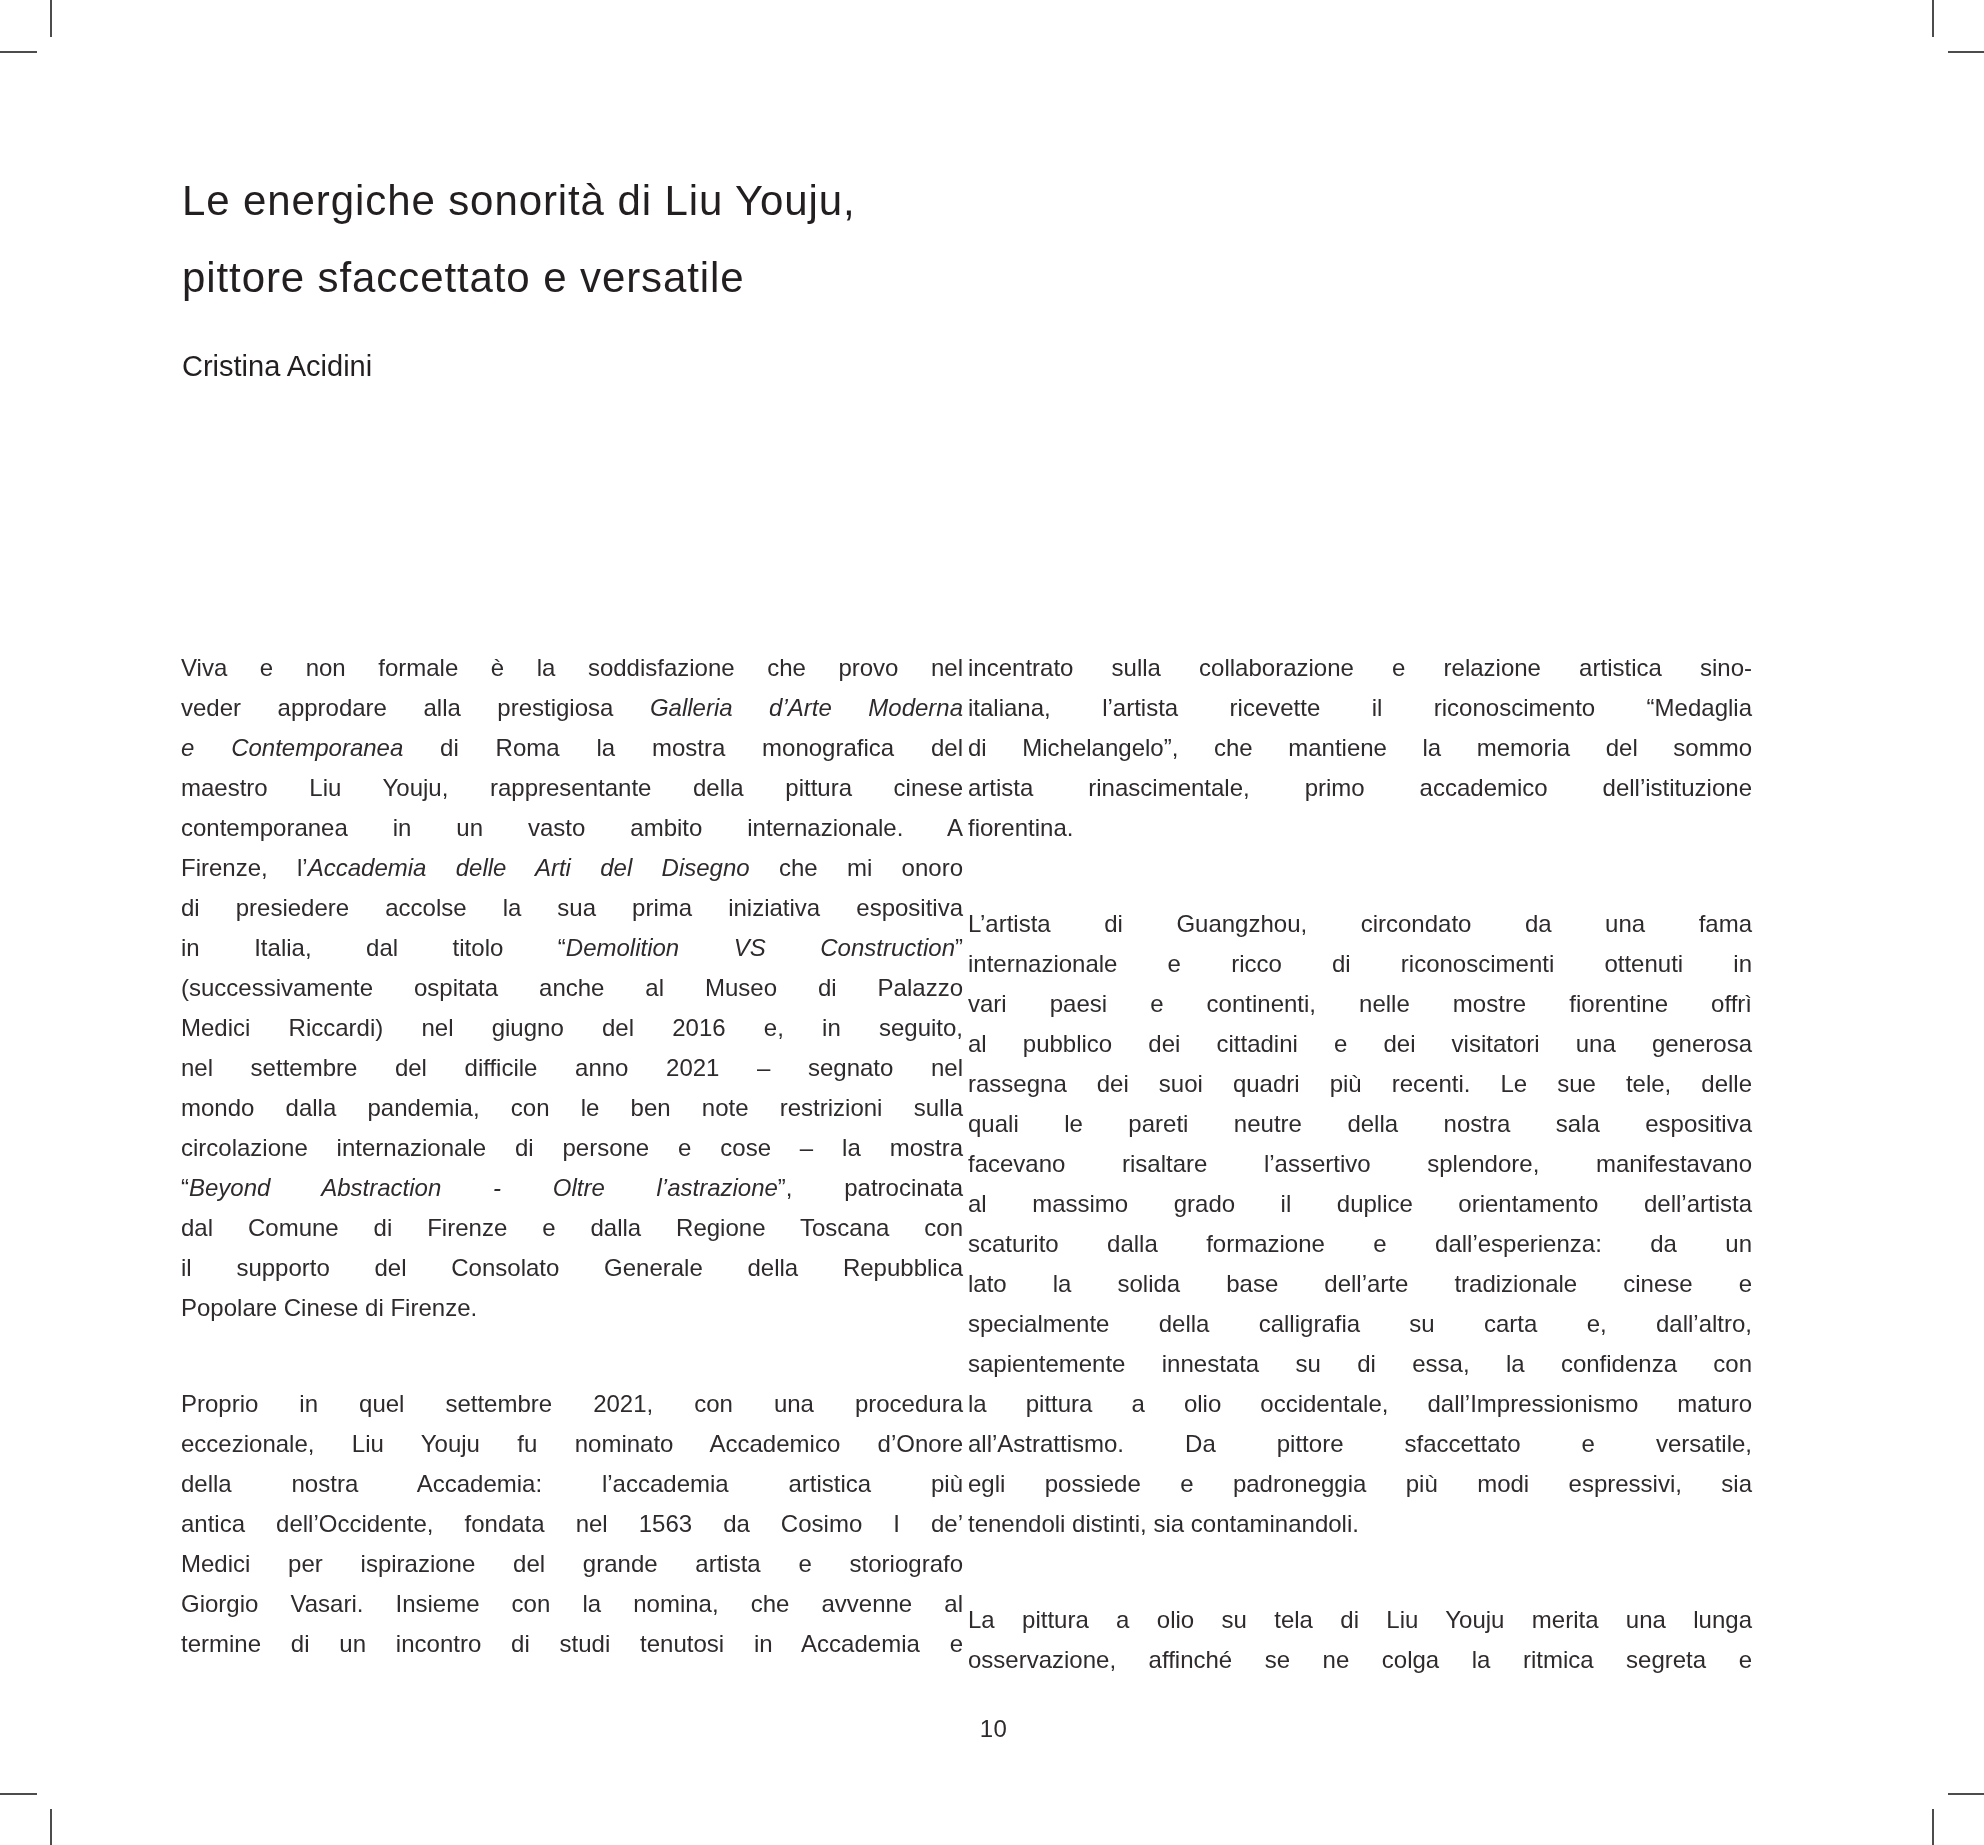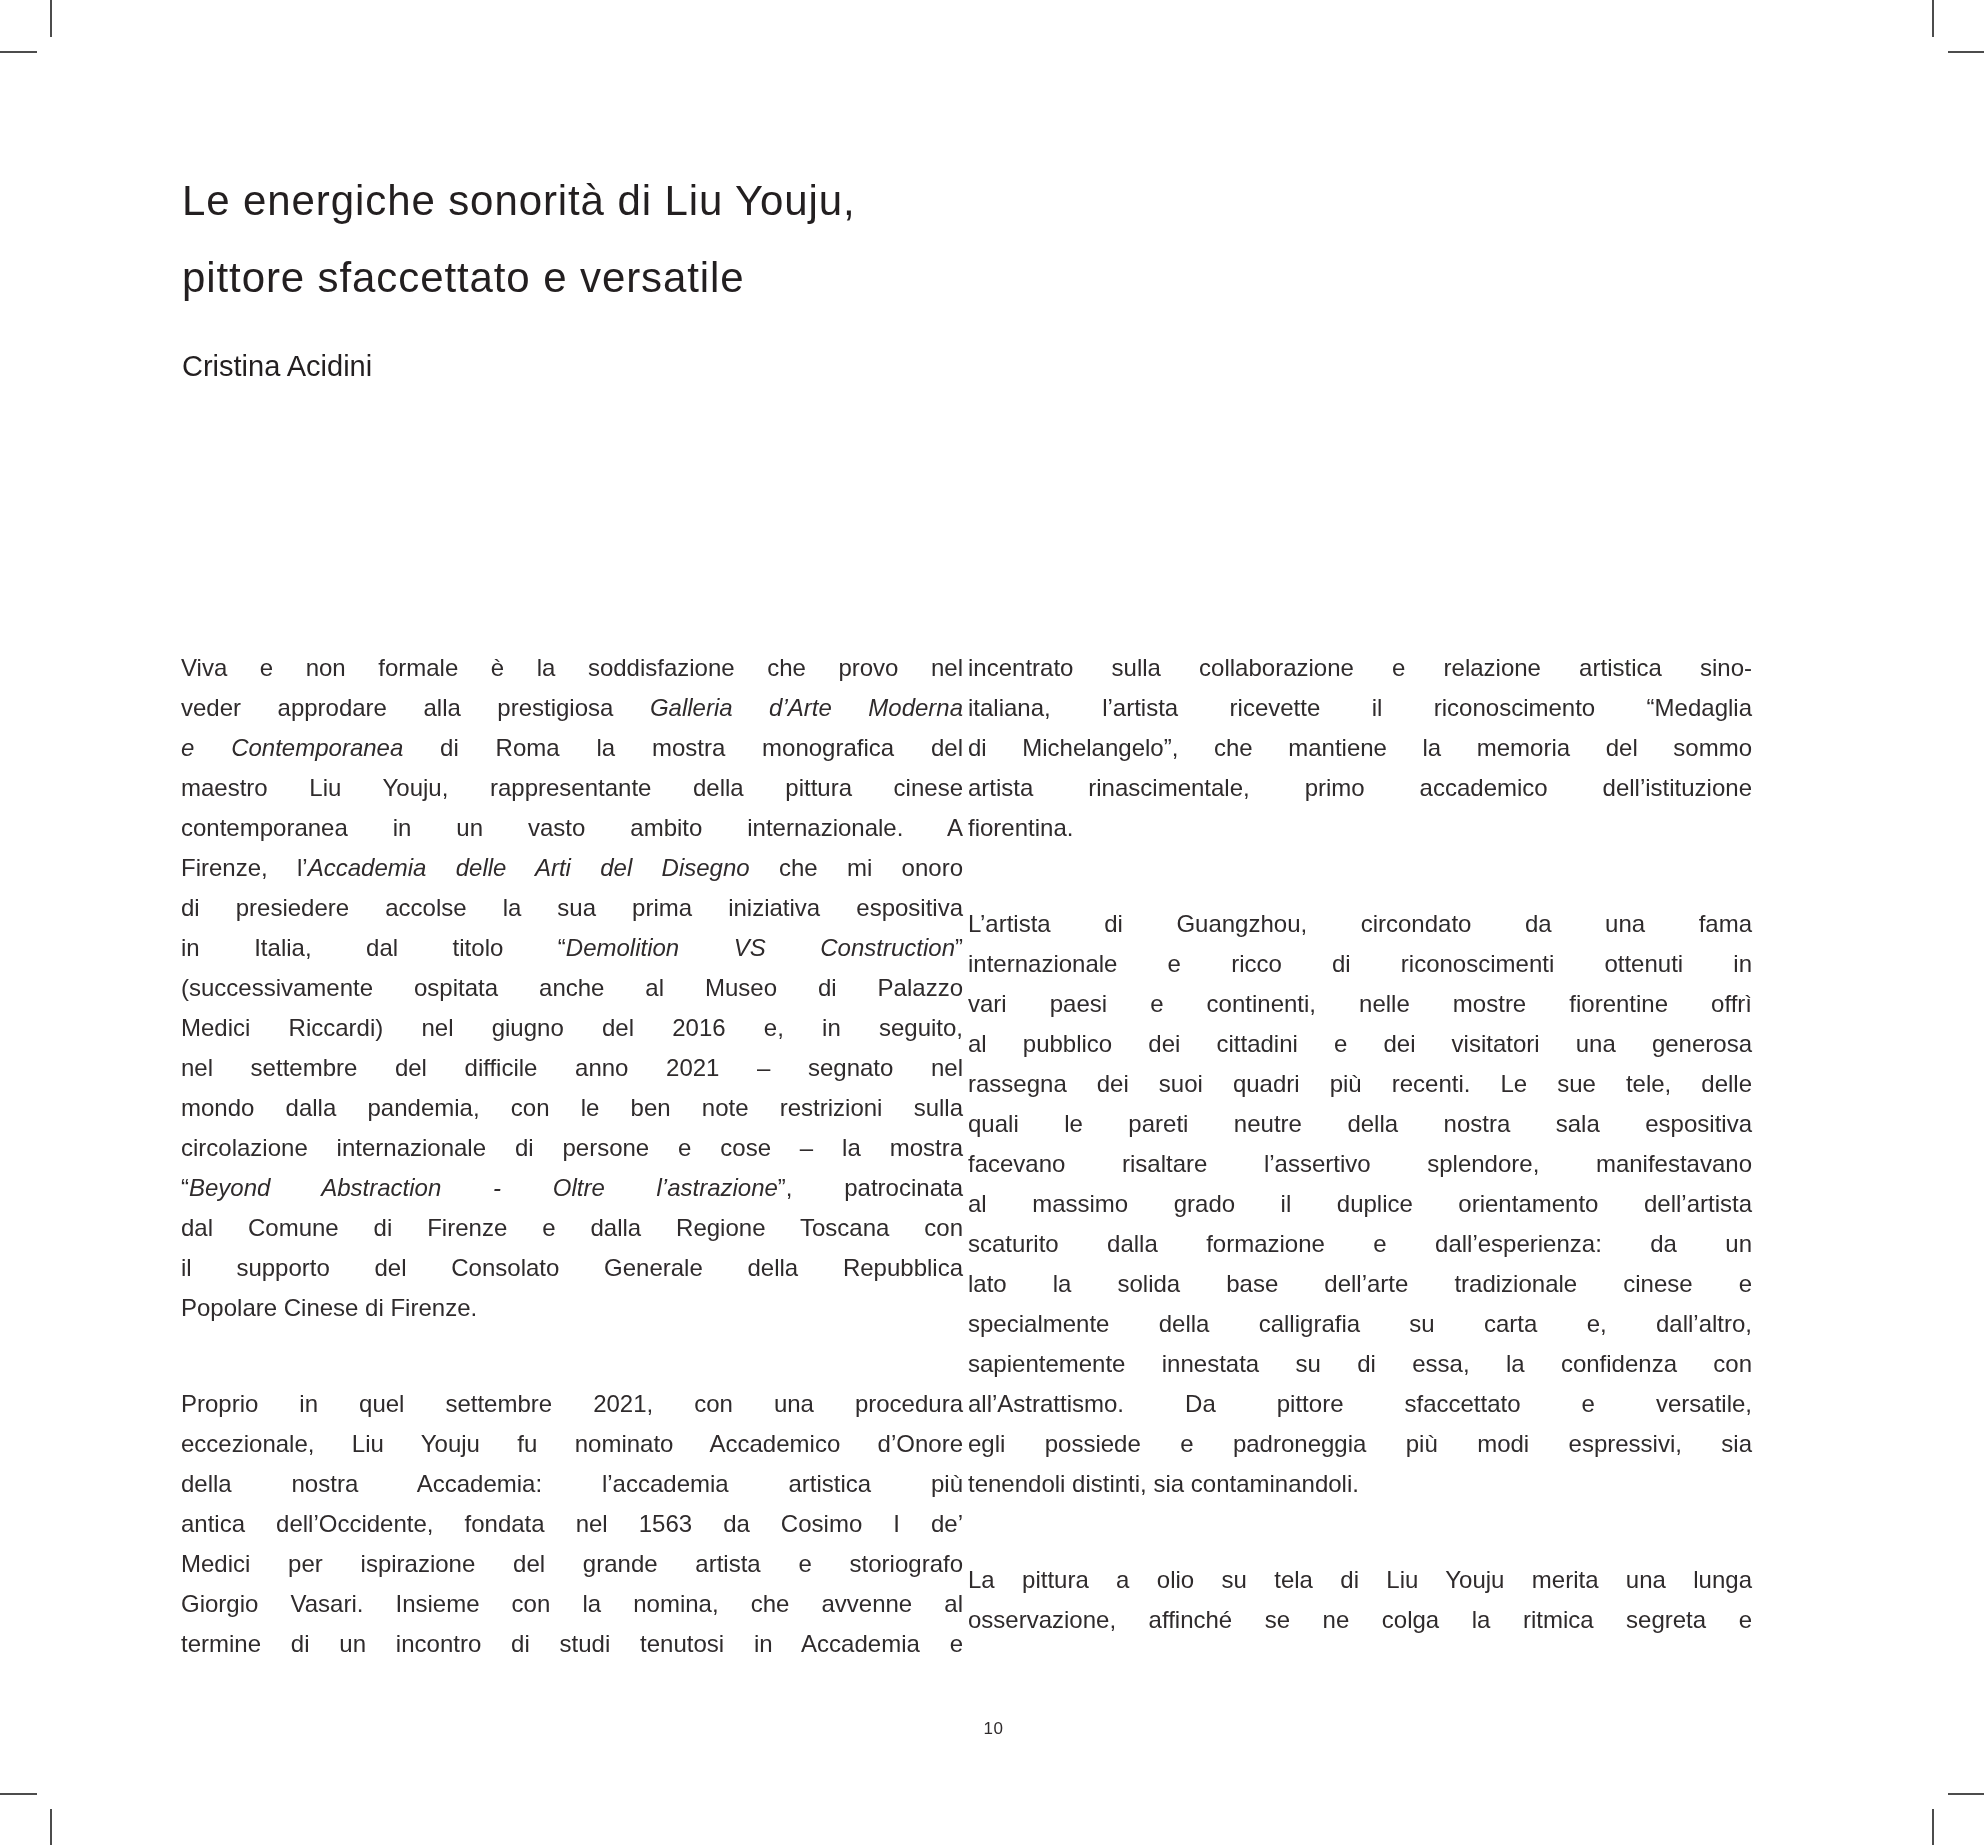--- a/index.html
+++ b/index.html
@@ -59,21 +59,21 @@
   .line { text-align: justify; text-align-last: justify; }
   .line.last { text-align-last: left; }
   .line em { font-style: italic; margin-top: 19px; }
 
   .pagenum {
     position: absolute;
     left: 182px;
     top: 1718px;
     width: 1623px;
     text-align: center;
-    font-size: 17px;
+    font-size: 24px;
     line-height: 22px;
     letter-spacing: 0.5px;
     color: var(--text-color, #2f2b2c);
   }
 </style>
 </head>
 <body style="--title-color: #231f20; --text-color: #2f2b2c; --mark-color: #4c4c4c; --background: #ffffff;">
 
 <div class="mark v" id="m-tl-v"></div>
 <div class="mark h" id="m-tl-h"></div>
@@ -137,20 +137,21 @@
       <div class="line"><span>vari paesi e continenti, nelle mostre fiorentine offrì</span></div>
       <div class="line"><span>al pubblico dei cittadini e dei visitatori una generosa</span></div>
       <div class="line"><span>rassegna dei suoi quadri più recenti. Le sue tele, delle</span></div>
       <div class="line"><span>quali le pareti neutre della nostra sala espositiva</span></div>
       <div class="line"><span>facevano risaltare l’assertivo splendore, manifestavano</span></div>
       <div class="line"><span>al massimo grado il duplice orientamento dell’artista</span></div>
       <div class="line"><span>scaturito dalla formazione e dall’esperienza: da un</span></div>
       <div class="line"><span>lato la solida base dell’arte tradizionale cinese e</span></div>
       <div class="line"><span>specialmente della calligrafia su carta e, dall’altro,</span></div>
       <div class="line"><span>sapientemente innestata su di essa, la confidenza con</span></div>
+      <div class="line"><span>la pittura a olio occidentale, dall’Impressionismo maturo</span></div>
       <div class="line"><span>all’Astrattismo. Da pittore sfaccettato e versatile,</span></div>
       <div class="line"><span>egli possiede e padroneggia più modi espressivi, sia</span></div>
       <div class="line last"><span>tenendoli distinti, sia contaminandoli.</span></div>
     </div>
     <div class="para">
       <div class="line"><span>La pittura a olio su tela di Liu Youju merita una lunga</span></div>
       <div class="line"><span>osservazione, affinché se ne colga la ritmica segreta e</span></div>
     </div>
   </div>
 

